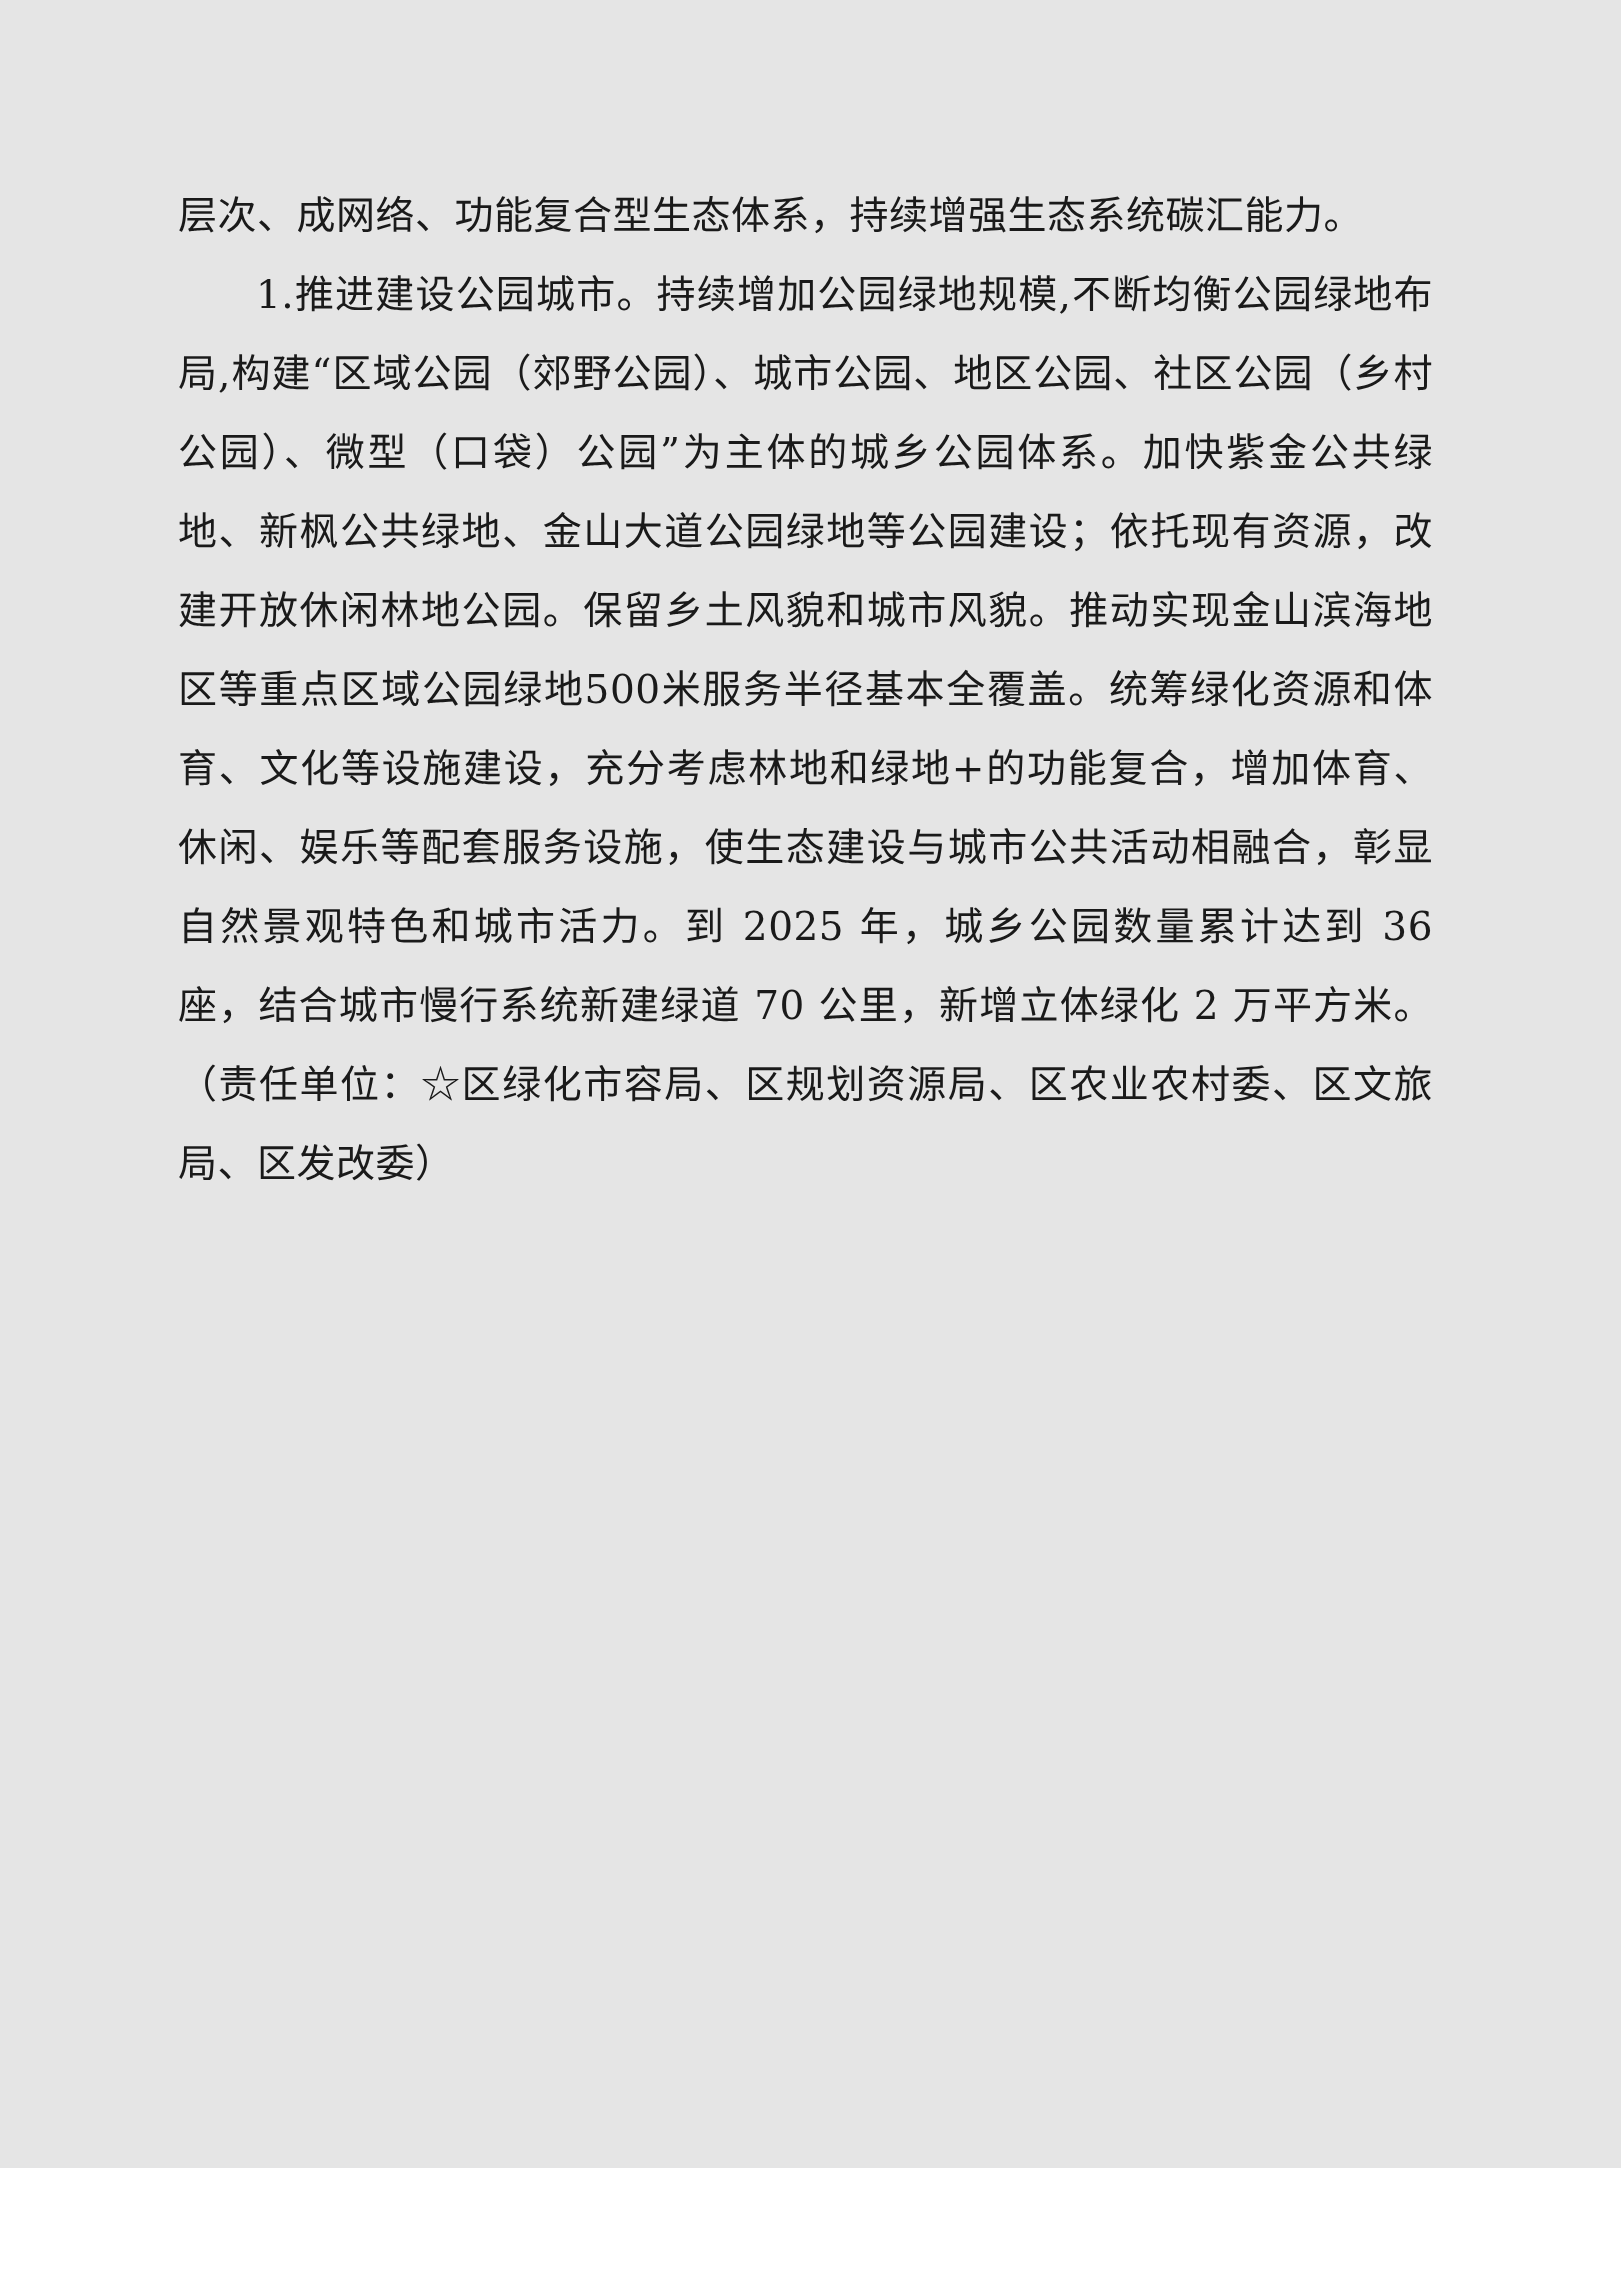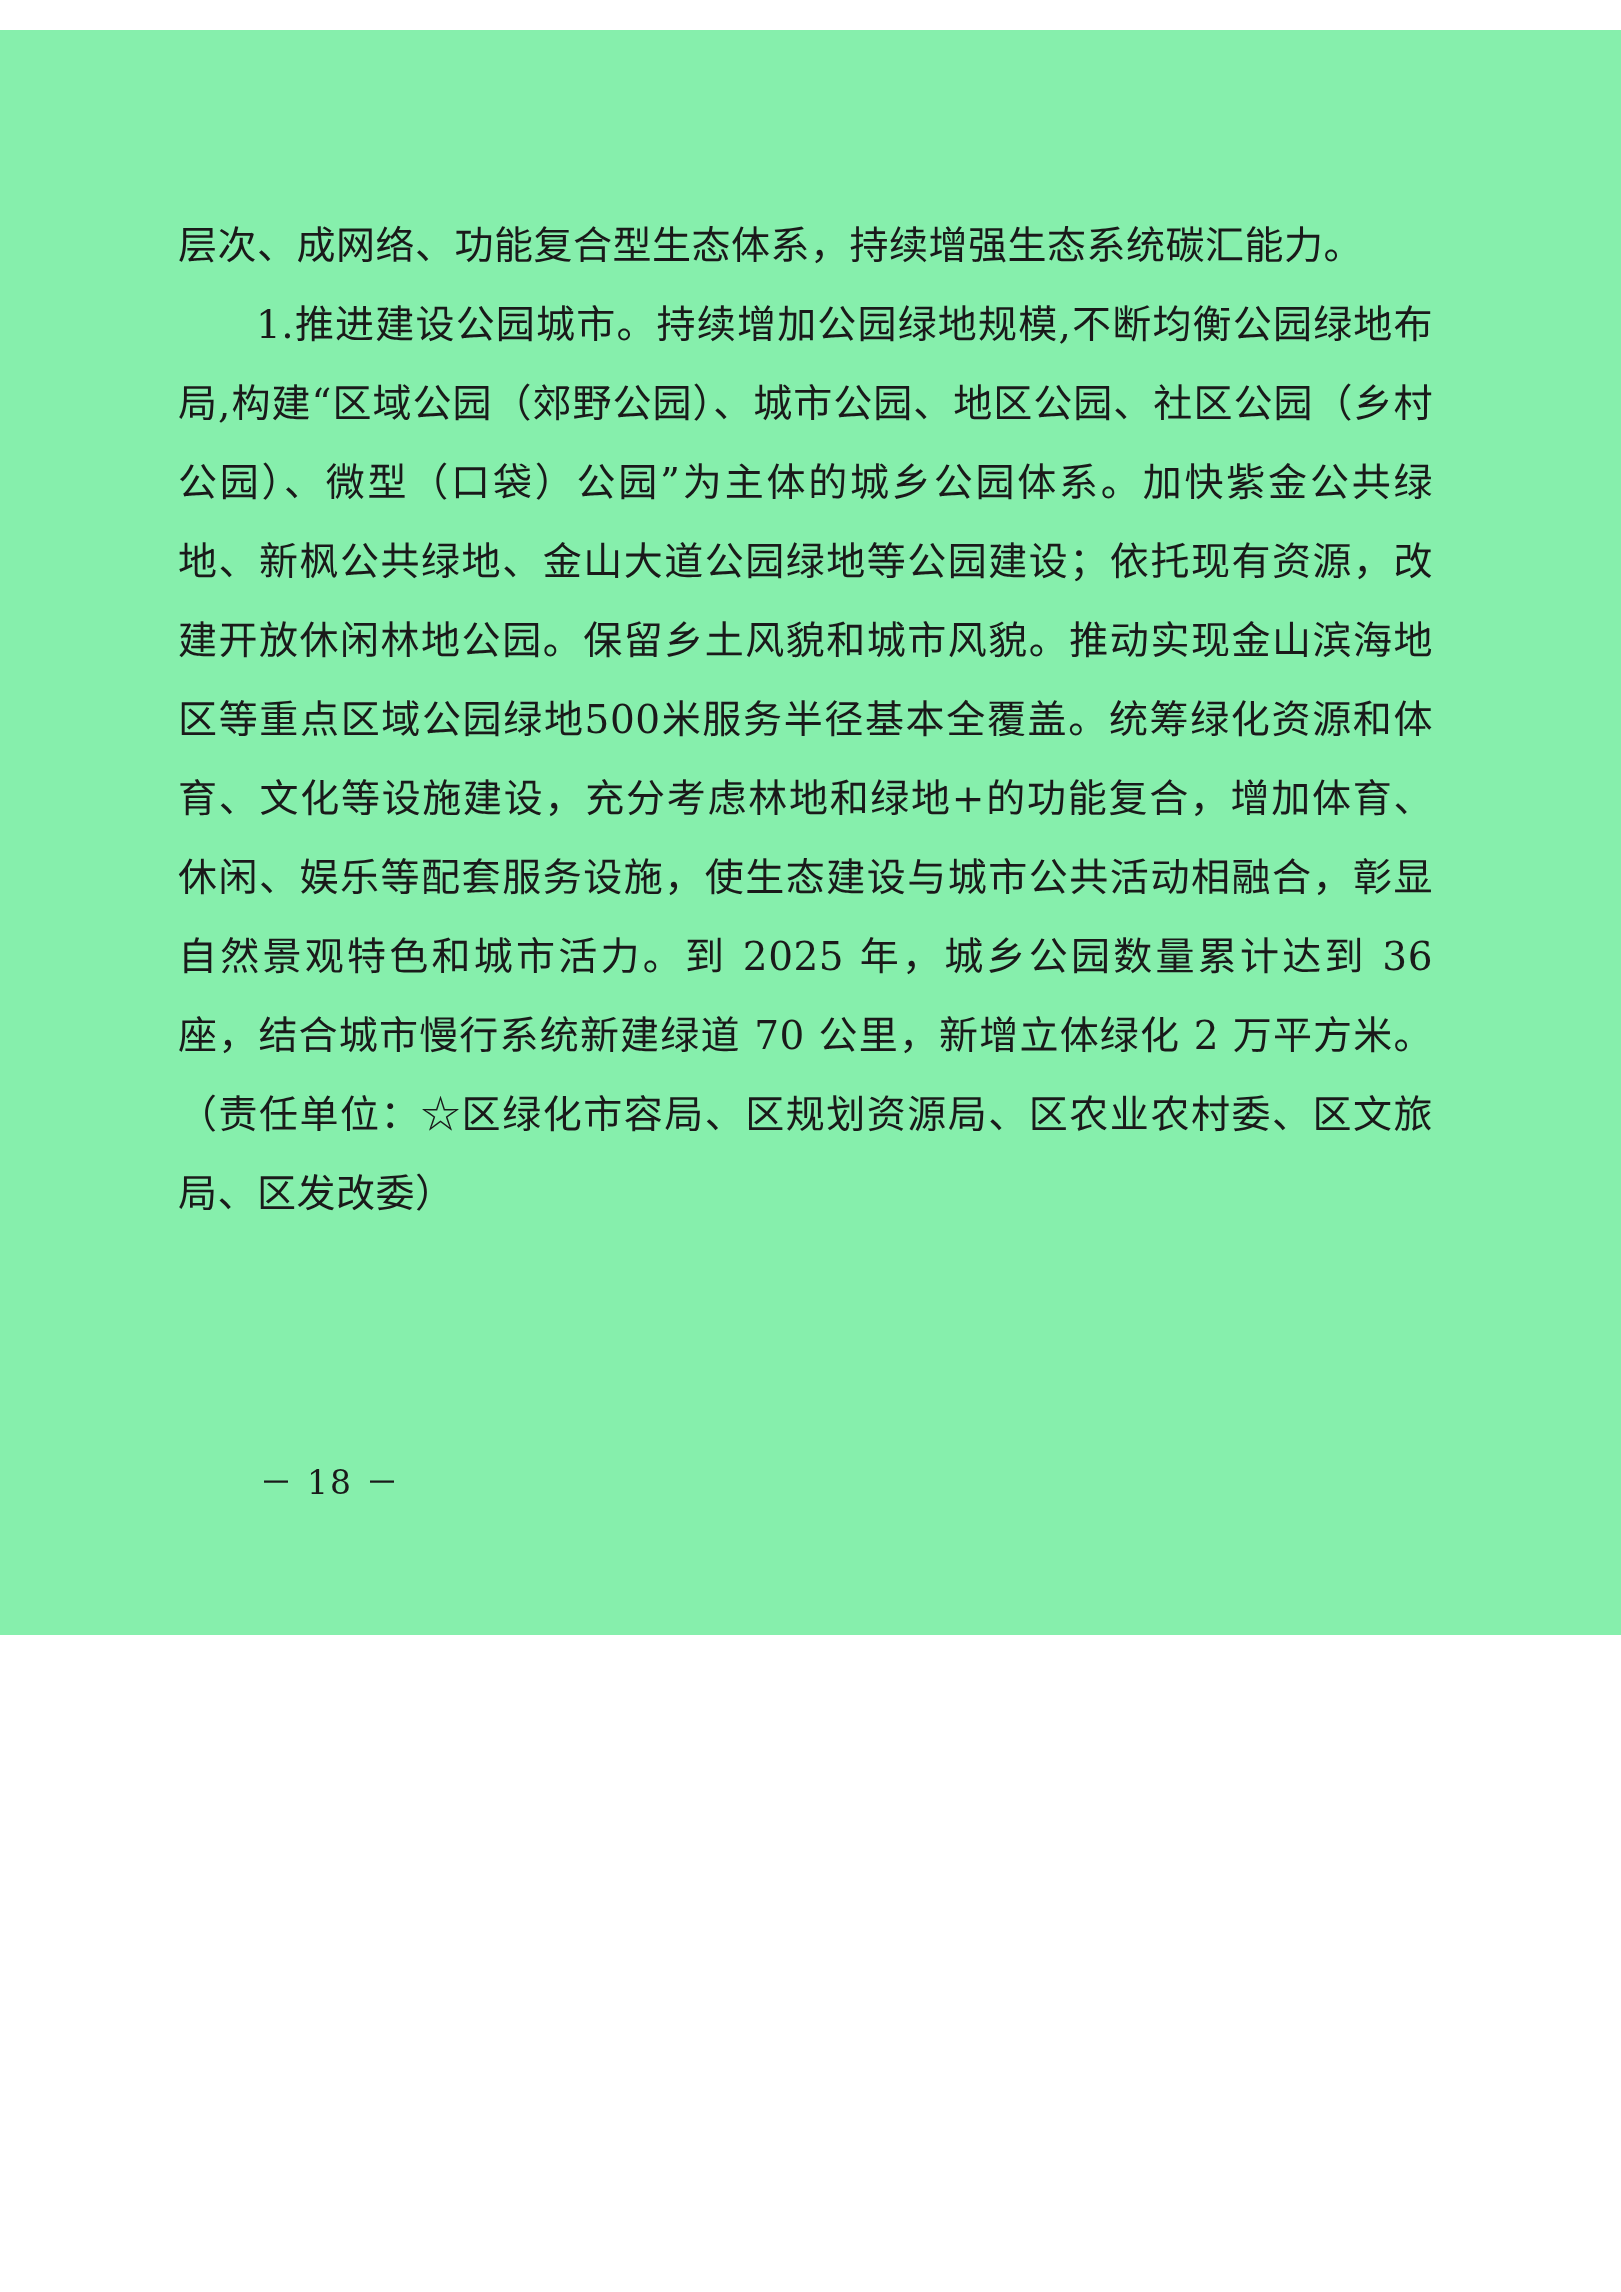--- a/index.html
+++ b/index.html
@@ -7,25 +7,24 @@
     margin: 0;
     padding: 0;
     background: #ffffff;
   }
   body {
     font-family: "DejaVu Serif", "Liberation Serif", serif;
   }
   .page {
     position: relative;
     width: 1621px;
-    height: 1605px;
-    background: #86efac;
+    height: 2168px;
+    background: #e5e5e5;
     overflow: hidden;
     box-sizing: border-box;
-    margin-top: 30px;
   }
   .content {
     position: absolute;
     left: 178px;
     top: 176px;
     width: 1255px;
   }
   .para {
     font-size: 39px;
     line-height: 79px;
@@ -58,18 +57,15 @@
 </head>
 <body>
 
 <div class="page">
 
   <div class="content">
     <p class="para">层次、成网络、功能复合型生态体系，持续增强生态系统碳汇能力。</p>
     <p class="para indent">1.推进建设公园城市。持续增加公园绿地规模,不断均衡公园绿地布局,构建“区域公园（郊野公园）、城市公园、地区公园、社区公园（乡村公园）、微型（口袋）公园”为主体的城乡公园体系。加快紫金公共绿地、新枫公共绿地、金山大道公园绿地等公园建设；依托现有资源，改建开放休闲林地公园。保留乡土风貌和城市风貌。推动实现金山滨海地区等重点区域公园绿地500米服务半径基本全覆盖。统筹绿化资源和体育、文化等设施建设，充分考虑林地和绿地+的功能复合，增加体育、休闲、娱乐等配套服务设施，使生态建设与城市公共活动相融合，彰显自然景观特色和城市活力。到 2025 年，城乡公园数量累计达到 36 座，结合城市慢行系统新建绿道 70 公里，新增立体绿化 2 万平方米。（责任单位：☆区绿化市容局、区规划资源局、区农业农村委、区文旅局、区发改委）</p>
   </div>
 
-  <div class="page-number">
-    <span class="pn-inner">－ 18 －</span>
-  </div>
 
 </div>
 
 
 </body></html>

